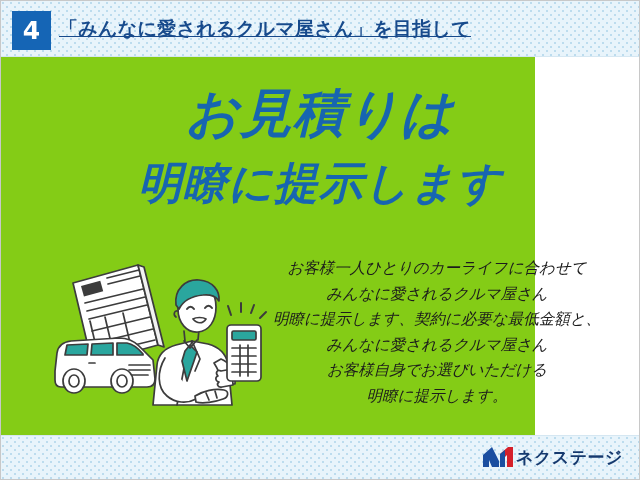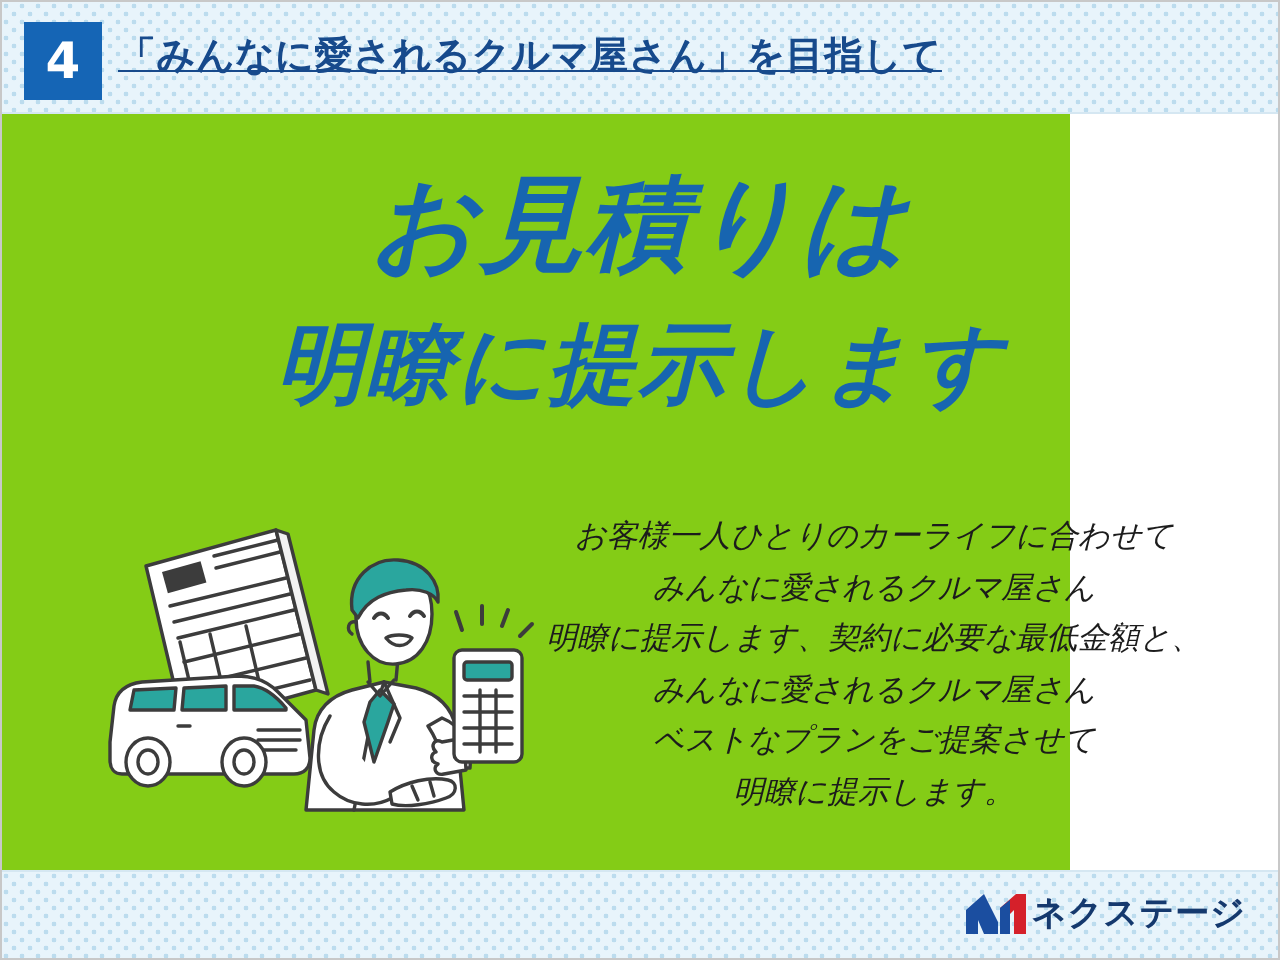--- a/index.html
+++ b/index.html
@@ -150,21 +150,21 @@
   <div id="main">
 
     <div class="headline" id="headline-1">お見積りは</div>
     <div class="headline" id="headline-2">明瞭に提示します</div>
 
     <div id="body-copy">
       <span class="line">お客様一人ひとりのカーライフに合わせて</span>
       <span class="line">みんなに愛されるクルマ屋さん</span>
       <span class="line">明瞭に提示します、契約に必要な最低金額と、</span>
       <span class="line">みんなに愛されるクルマ屋さん</span>
-      <span class="line">ベストなプランをご提案させて</span>
+      <span class="line">お客様自身でお選びいただける</span>
       <span class="line">明瞭に提示します。</span>
     </div>
 
     <div id="illustration">
       <svg viewBox="0 0 228 170" width="228" height="170">
 
         <g fill="none" stroke="#3c3c3c" stroke-width="1.7" stroke-linecap="round" stroke-linejoin="round">
 
           <g>
             <polygon points="28,30 93,12 113,92 47,110" fill="#ffffff"></polygon>

